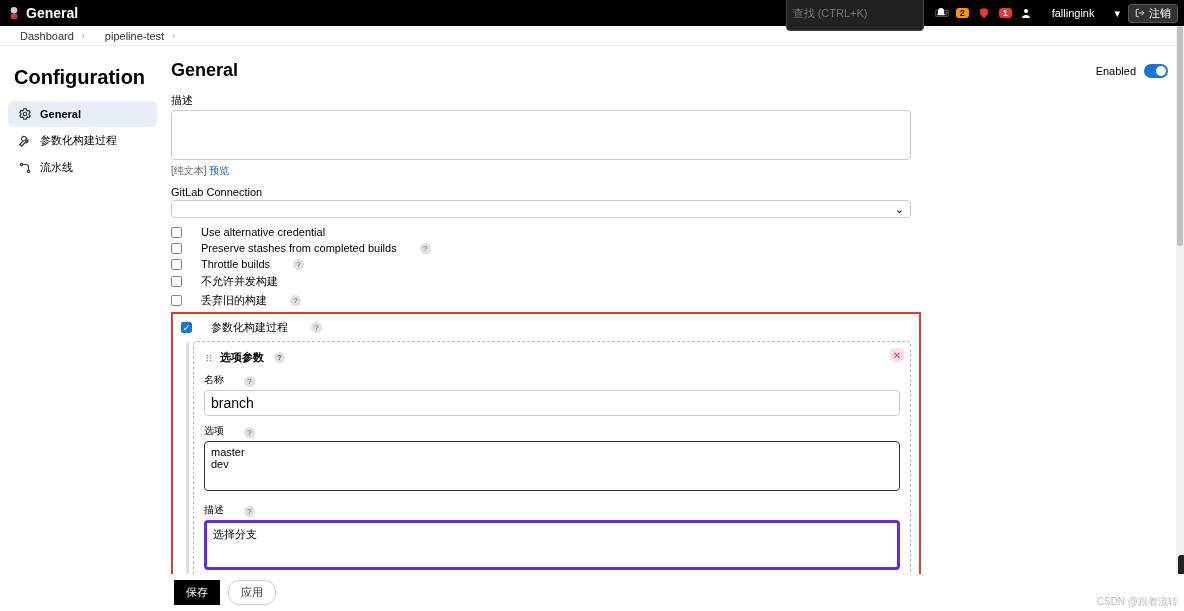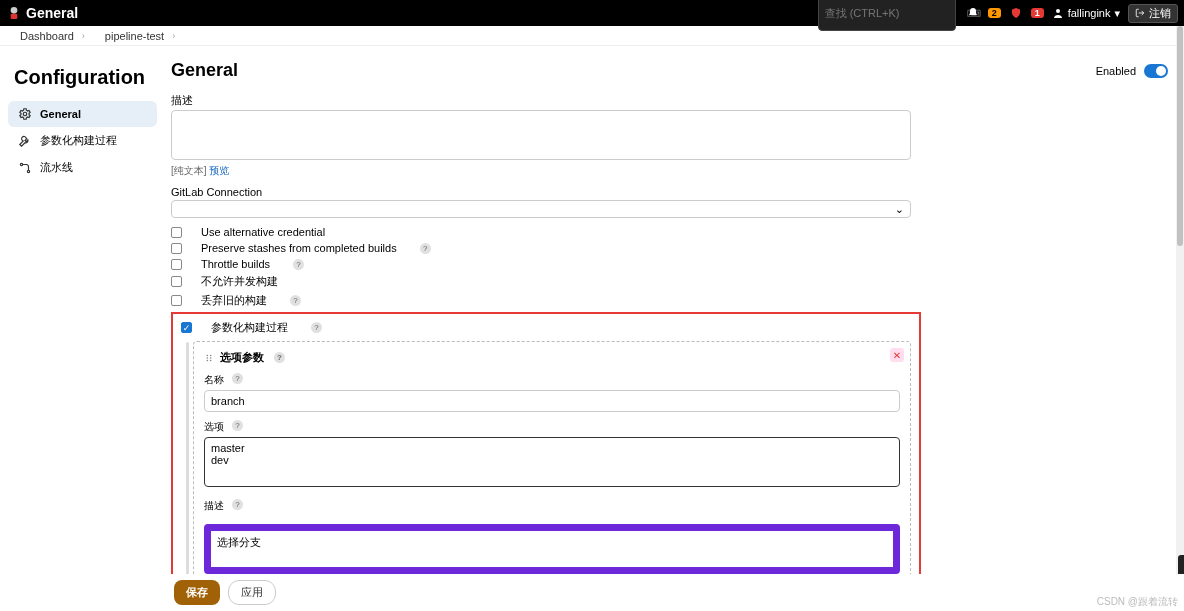--- a/index.html
+++ b/index.html
@@ -13,21 +13,21 @@
 .logo-text { font-weight: bold; font-size: 14px; }
 .header-spacer { flex: 1; }
 .search-wrap { background: #222; border: 1px solid #444; border-radius: 4px; height: 36px; display: flex; align-items: center; padding: 0 6px; width: 138px; }
 .search-wrap input { background: transparent; border: none; outline: none; color: #fff; font-size: 11px; flex: 1; }
 .search-wrap .kb { font-size: 10px; color: #666; }
 .header-icons { display: flex; align-items: center; gap: 8px; margin-left: 10px; }
 .hicon { width: 14px; height: 14px; display: flex; align-items: center; justify-content: center; }
 .badge { font-size: 9px; padding: 0 4px; border-radius: 3px; font-weight: bold; }
 .badge.or { background: #ff9800; color: #000; }
 .badge.rd { background: #e53935; color: #fff; }
-.user { display: flex; align-items: center; gap: 4px; font-size: 11px; }
+.user { display: flex; align-items: center; gap: 20px; font-size: 11px; }
 .logout-btn { display: flex; align-items: center; gap: 4px; background: #333; border: 1px solid #555; border-radius: 3px; padding: 1px 6px; font-size: 11px; }
 
 
 .breadcrumb { background: #fff; border-bottom: 1px solid #eee; height: 20px; display: flex; align-items: center; padding: 0 8px; font-size: 11px; }
 .breadcrumb a { color: #333; text-decoration: none; margin-left: 12px; }
 .breadcrumb .sep { color: #999; margin: 0 8px; font-size: 9px; }
 
 
 .layout { display: flex; height: calc(100% - 46px - 20px); }
 
@@ -59,28 +59,28 @@
 .chk.checked { background: #1976d2; border-color: #1976d2; color: #fff; font-size: 9px; }
 .help { width: 11px; height: 11px; border-radius: 50%; background: #e0e0e0; color: #666; font-size: 8px; display: inline-flex; align-items: center; justify-content: center; margin-left: 4px; }
 
 .param-section { border: 2px solid #e53935; padding: 6px 8px 6px 8px; width: 750px; }
 .param-card { border: 1px dashed #bbb; border-radius: 4px; padding: 8px 10px; margin-top: 6px; position: relative; margin-left: 12px; }
 .param-card::before { content: ""; position: absolute; left: -8px; top: 0; bottom: 0; width: 3px; background: #ddd; border-radius: 2px; }
 .param-head { display: flex; align-items: center; gap: 6px; font-size: 11px; font-weight: bold; }
 .drag-icon { width: 10px; height: 10px; }
 .del-btn { position: absolute; right: 6px; top: 6px; width: 14px; height: 14px; border-radius: 3px; background: #fde; color: #e53935; font-size: 10px; display: flex; align-items: center; justify-content: center; }
 
-.p-label { font-size: 10px; margin-top: 8px; display: flex; align-items: flex-start; gap: 4px; }
-.p-input { width: 100%; border: 1px solid #ccc; border-radius: 4px; padding: 4px 6px; font-size: 11px; margin-top: 3px; }
+.p-label { font-size: 10px; margin-top: 8px; display: flex; align-items: flex-end; gap: 16px; }
+.p-input { width: 100%; border: 1px solid #ccc; border-radius: 4px; padding: 4px 6px; font-size: 14px; margin-top: 3px; }
 .p-textarea { width: 100%; border: 1px solid #333; border-radius: 4px; padding: 4px 6px; font-size: 11px; margin-top: 3px; height: 50px; resize: none; }
-.p-textarea2 { width: 100%; border: 7px solid #6d28d9; border-radius: 4px; padding: 4px 6px; font-size: 11px; margin-top: 11px; height: 50px; resize: none; }
+.p-textarea2 { width: 100%; border: 3px solid #6d28d9; border-radius: 4px; padding: 4px 6px; font-size: 11px; margin-top: 3px; height: 50px; resize: none; }
 
 
 .footer { position: absolute; left: 0; right: 0; bottom: 0; padding: 6px 6px 6px 174px; background: #fff; display: flex; gap: 8px; z-index: 5; }
-.btn-primary { background: #a16207; color: #fff; border: none; padding: 4px 12px; border-radius: 8px; font-size: 11px; font-weight: bold; }
+.btn-primary { background: #000000; color: #fff; border: none; padding: 4px 12px; border-radius: 0; font-size: 11px; font-weight: normal; }
 .btn-outline { background: #fff; color: #333; border: 1px solid #ccc; padding: 4px 12px; border-radius: 11px; font-size: 11px; }
 
 
 .watermark { position: absolute; right: 6px; bottom: 2px; color: #bbb; font-size: 10px; z-index: 10; }
 
 
 .tooltip-float { position: absolute; top: 555px; right: -2px; width: 8px; height: 28px; background: #222; border-radius: 3px 0 0 3px; }
 
 
 .scroll-track { position: absolute; right: 0; top: 26px; bottom: 0; width: 8px; background: #f1f1f1; }

